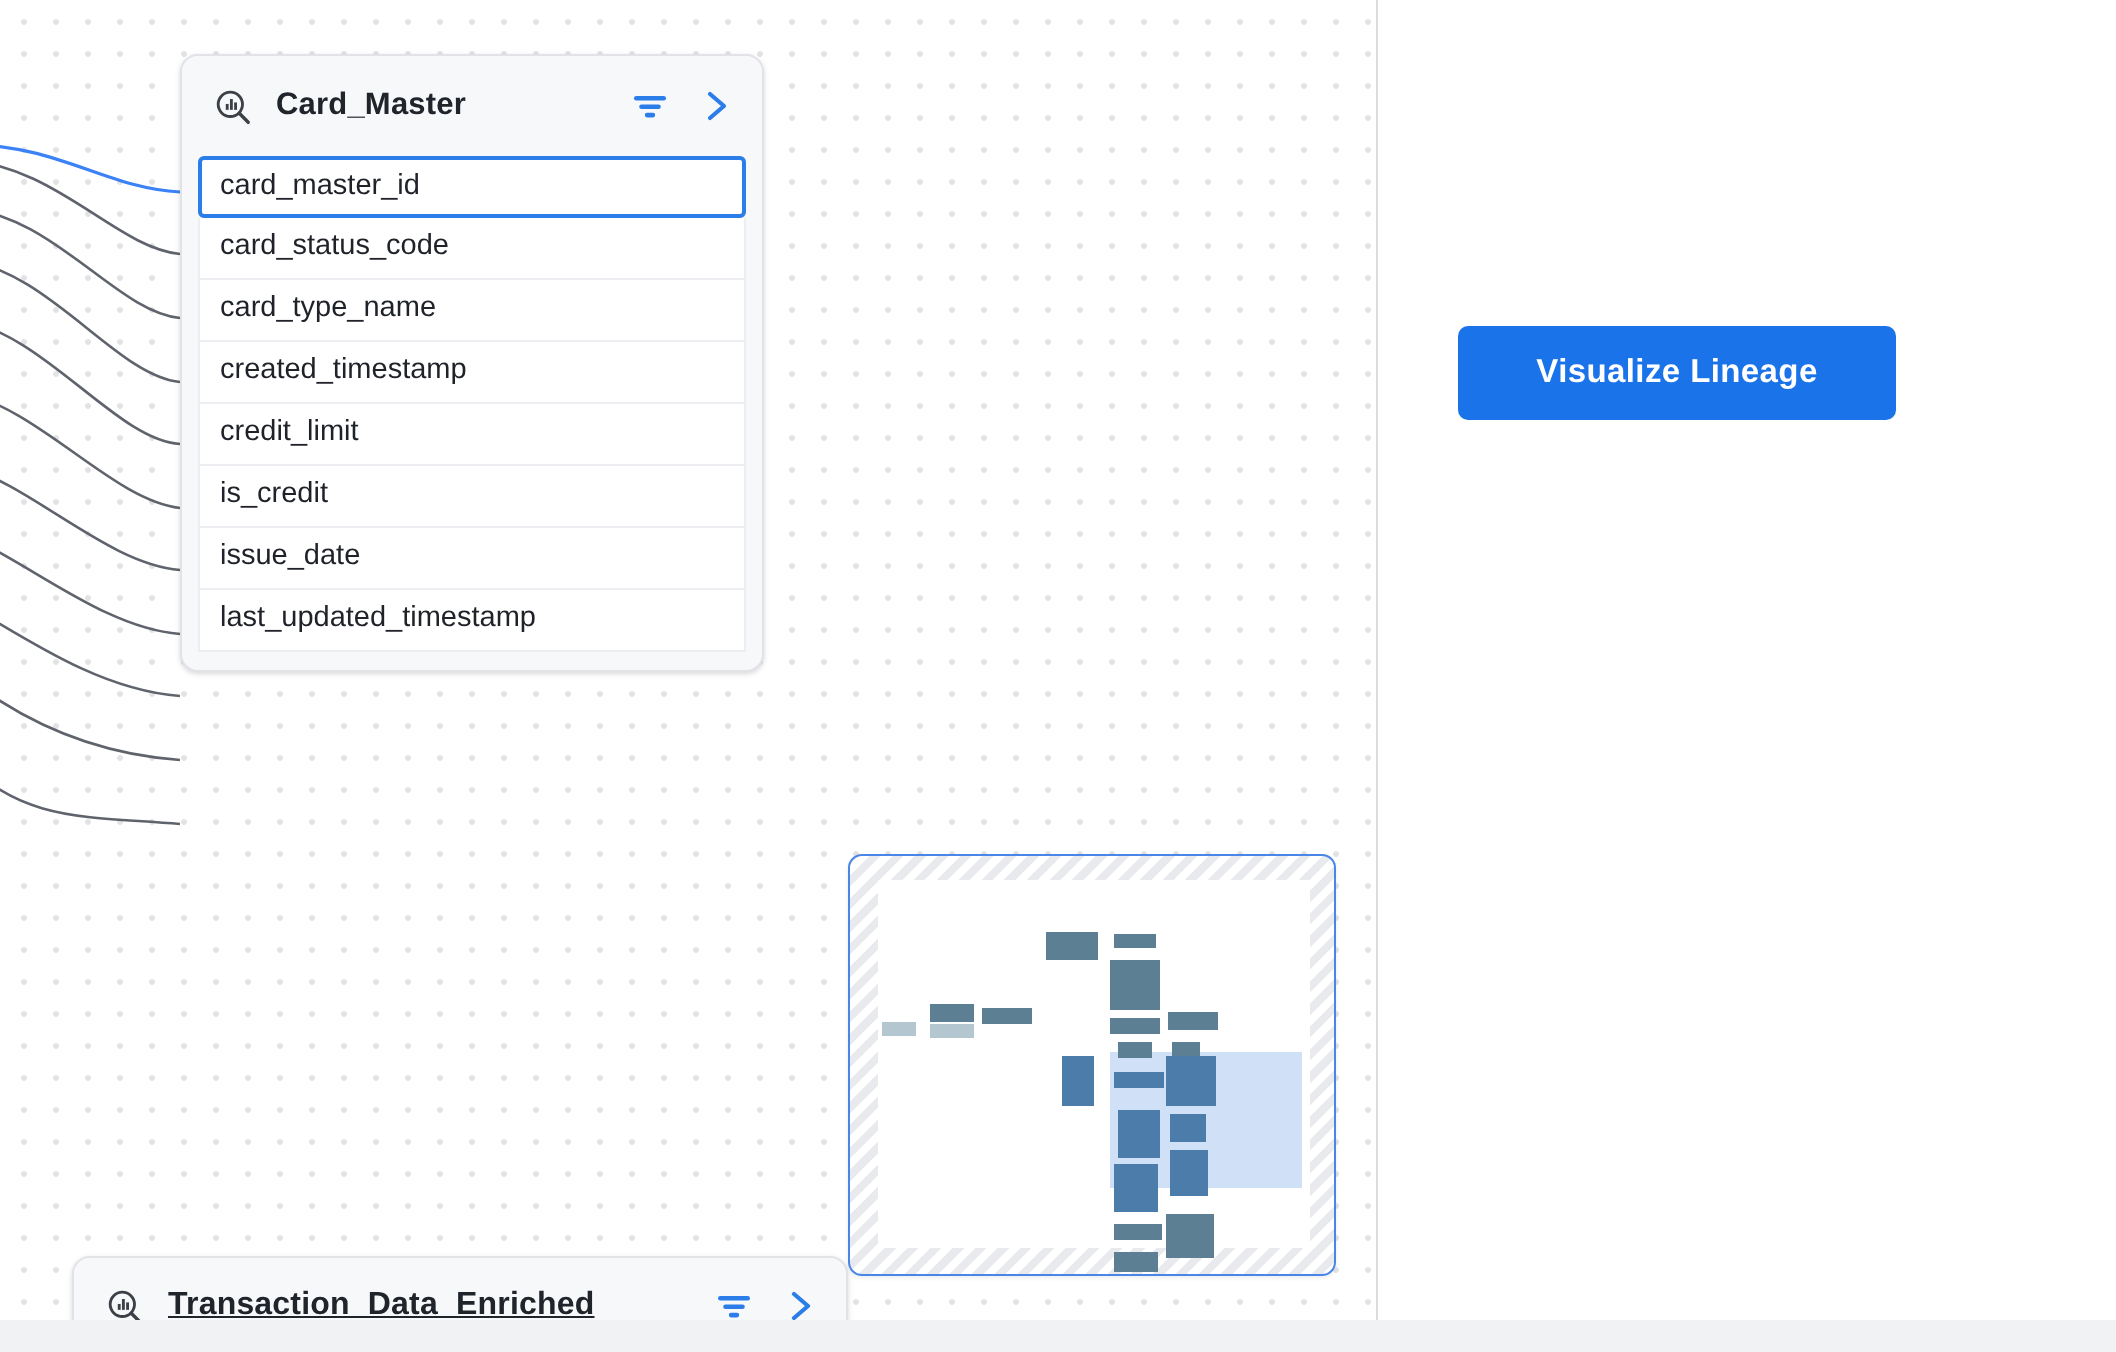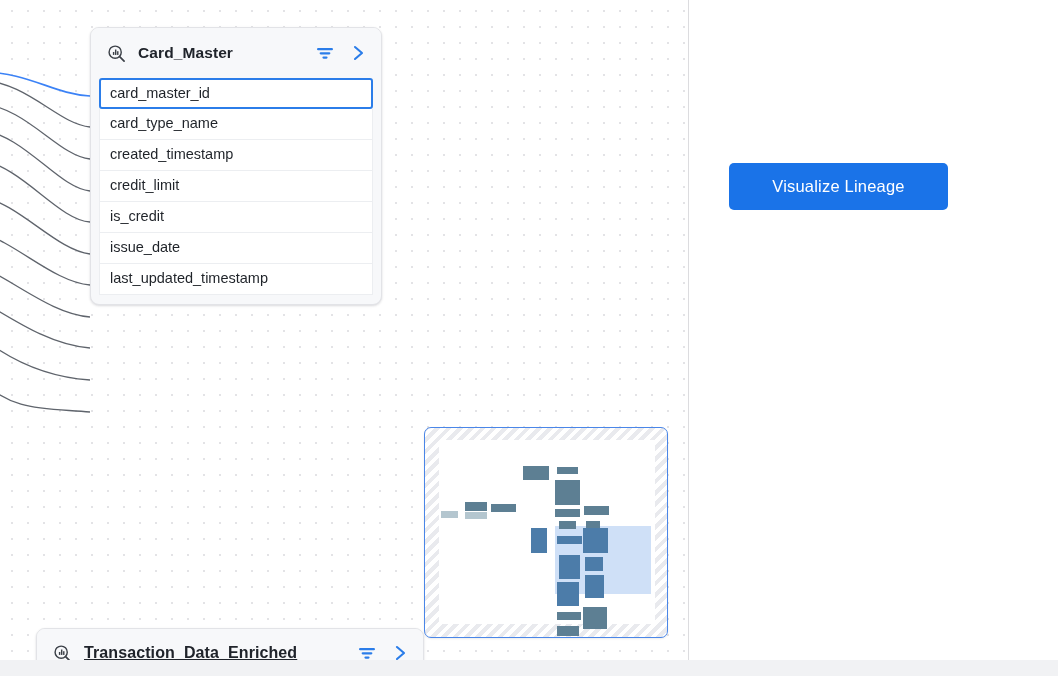--- a/index.html
+++ b/index.html
@@ -197,21 +197,21 @@
 
   .visualize-btn {
     position: absolute;
     left: 40px;
     top: 163px;
     width: 219px;
     height: 47px;
     background: #1a73e8;
     color: #ffffff;
     font-size: 16.5px;
-    font-weight: normal;
+    font-weight: bold;
     letter-spacing: 0.2px;
     border: none;
     border-radius: 5px;
     cursor: pointer;
     font-family: "Liberation Sans", sans-serif;
   }
 </style>
 </head>
 <body>
 
@@ -260,20 +260,21 @@
 
         <span class="hdr-icon">
           <svg width="16" height="18" viewBox="0 0 16 18">
             <polyline points="4,3 11,9 4,15" fill="none" stroke="#2b7de9" stroke-width="2.1" stroke-linecap="round" stroke-linejoin="round"></polyline>
           </svg>
         </span>
       </div>
 
       <div class="node-fields">
         <div class="field-row selected">card_master_id</div>
+        <div class="field-row">card_status_code</div>
         <div class="field-row">card_type_name</div>
         <div class="field-row">created_timestamp</div>
         <div class="field-row">credit_limit</div>
         <div class="field-row">is_credit</div>
         <div class="field-row">issue_date</div>
         <div class="field-row">last_updated_timestamp</div>
       </div>
     </div>
 
     <div class="node-card" id="node-card-txn">

